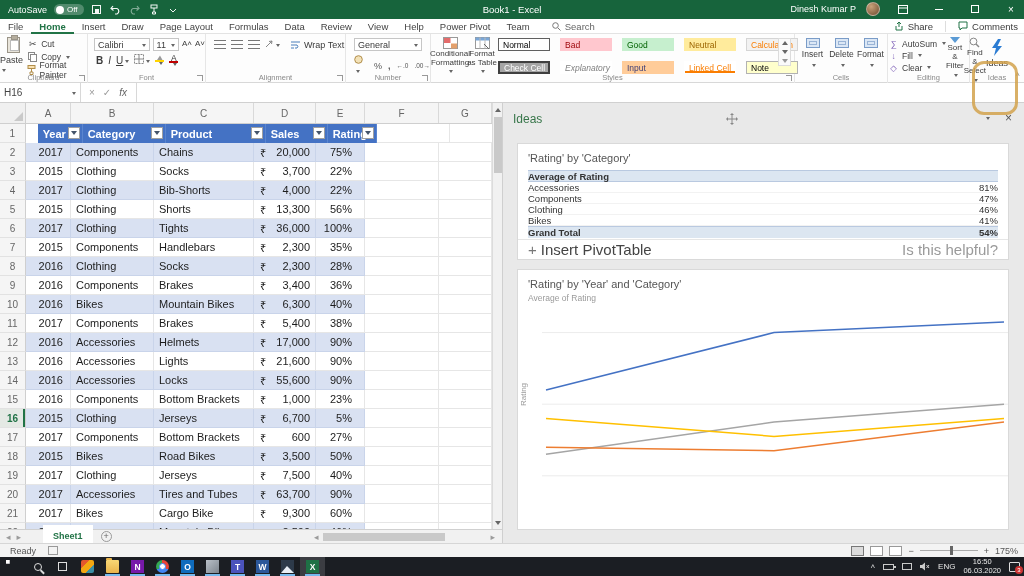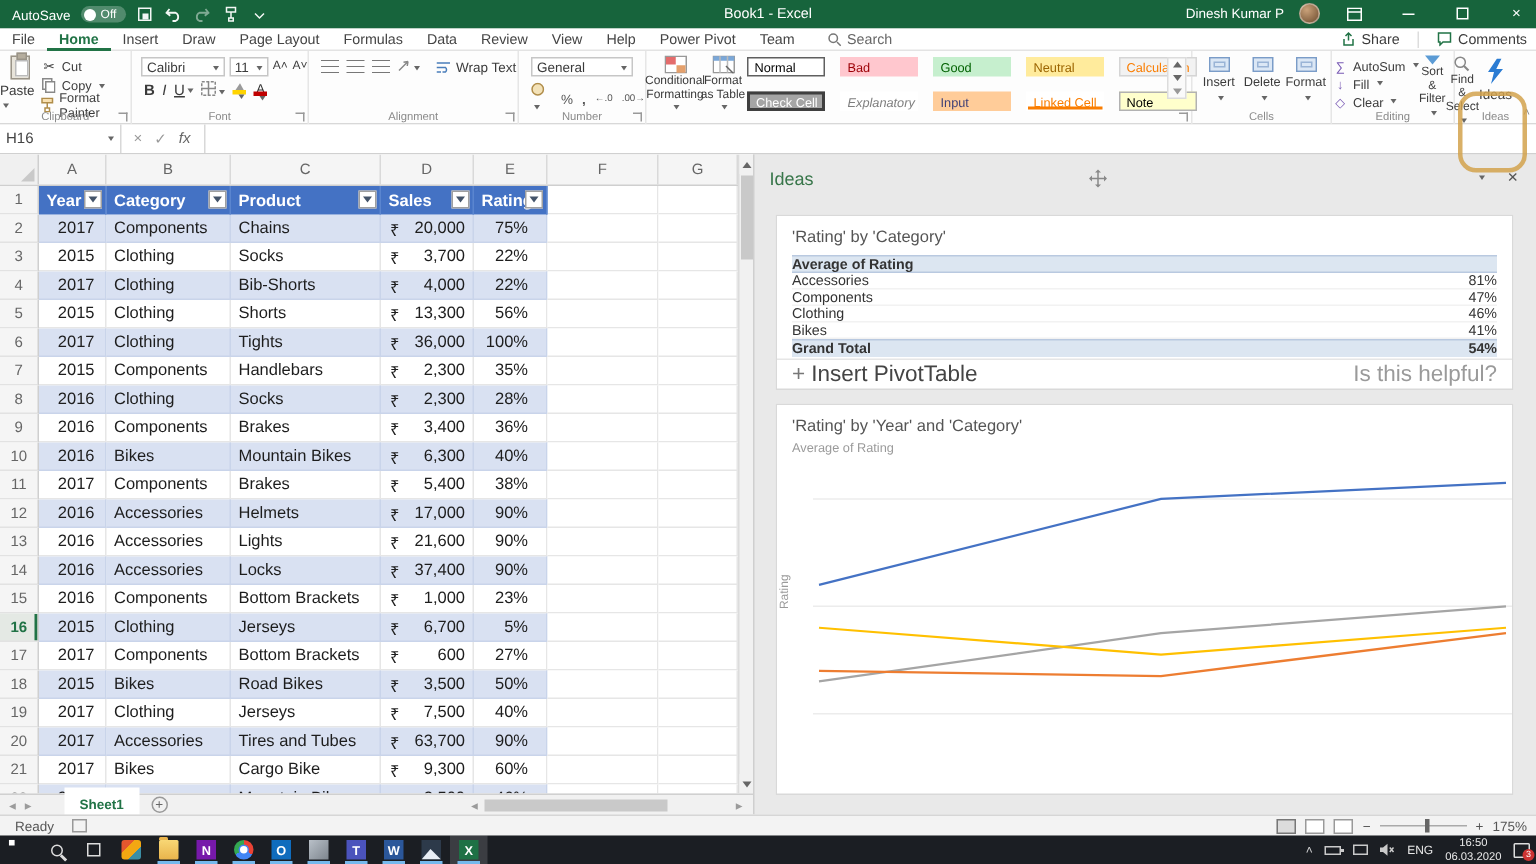--- a/index.html
+++ b/index.html
@@ -402,20 +402,21 @@
         <div class="stylechip s-expl">Explanatory ...</div>
         <div class="stylechip s-input">Input</div>
         <div class="stylechip s-linked">Linked Cell</div>
         <div class="stylechip s-note">Note</div>
       </div>
     <div class="gal-scroll">
       <span class="tri-up"></span>
       <span class="tri-down"></span>
       <span class="tri-down" style="border-top-color:#999;"></span>
     </div>
+    <div class="glabel">Styles</div>
     <span class="launcher"></span>
   </div>
 
   <div class="rgroup" style="left:795px;width:93px;">
     <div style="display:flex;padding-left:3px;">
 
         <div class="cellbtn">
           <span class="grid-ic"></span>
           <span>Insert</span>
           <span class="dd"></span>
@@ -505,21 +506,21 @@
         <div class="colh wB">B</div>
         <div class="colh wC">C</div>
         <div class="colh wD">D</div>
         <div class="colh wE">E</div>
         <div class="colh wF">F</div>
         <div class="colh wG">G</div>
       </div>
   </div>
   <div id="hdr-row">
     <div class="rn">1</div>
-    <div style="display:flex;">
+    <div style="display:flex;padding-left:12px;">
 
         <div class="hcell wA">
           <span>Year</span>
           <span class="flt"></span>
         </div>
 
         <div class="hcell wB">
           <span>Category</span>
           <span class="flt"></span>
         </div>
@@ -712,21 +713,21 @@
         <div class="c empty wG"></div>
       </div>
 
       <div class="grow band">
         <div class="rn">14</div>
         <div class="c wA">2016</div>
         <div class="c wB">Accessories</div>
         <div class="c wC">Locks</div>
         <div class="c wD">
           <span>₹</span>
-          <span>37,400</span>
+          <span>55,600</span>
         </div>
         <div class="c wE">90%</div>
         <div class="c empty wF"></div>
         <div class="c empty wG"></div>
       </div>
 
       <div class="grow">
         <div class="rn">15</div>
         <div class="c wA">2016</div>
         <div class="c wB">Components</div>

